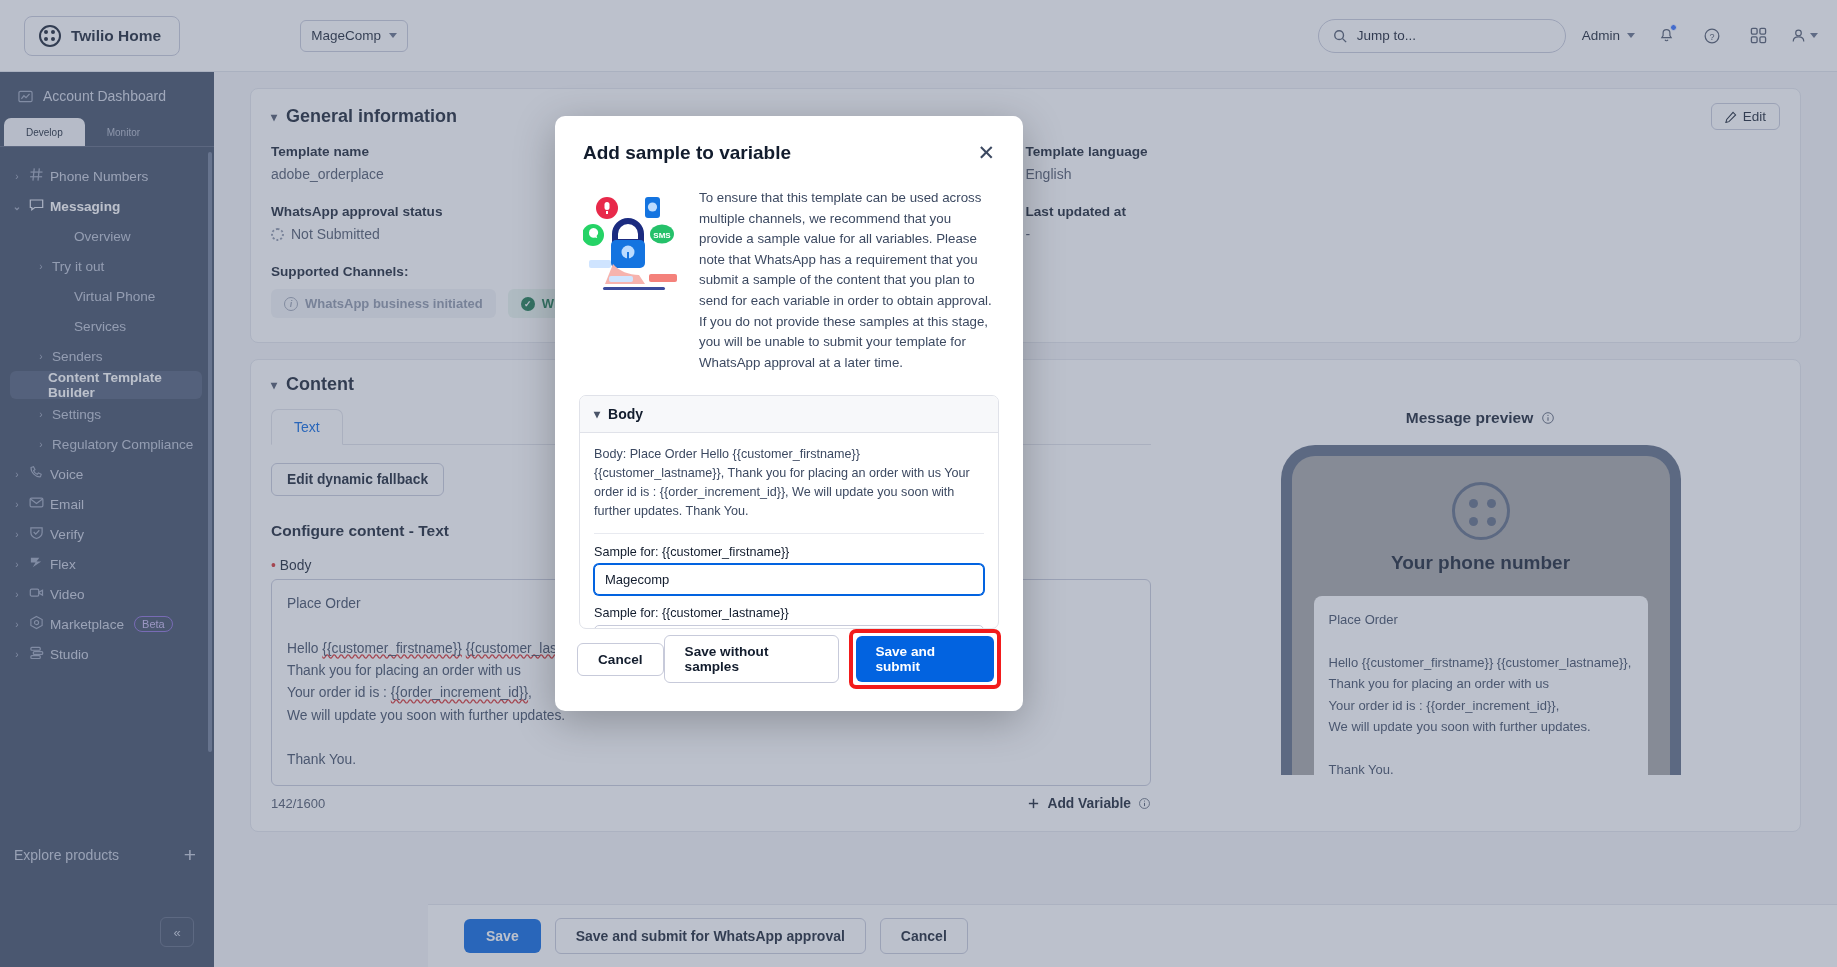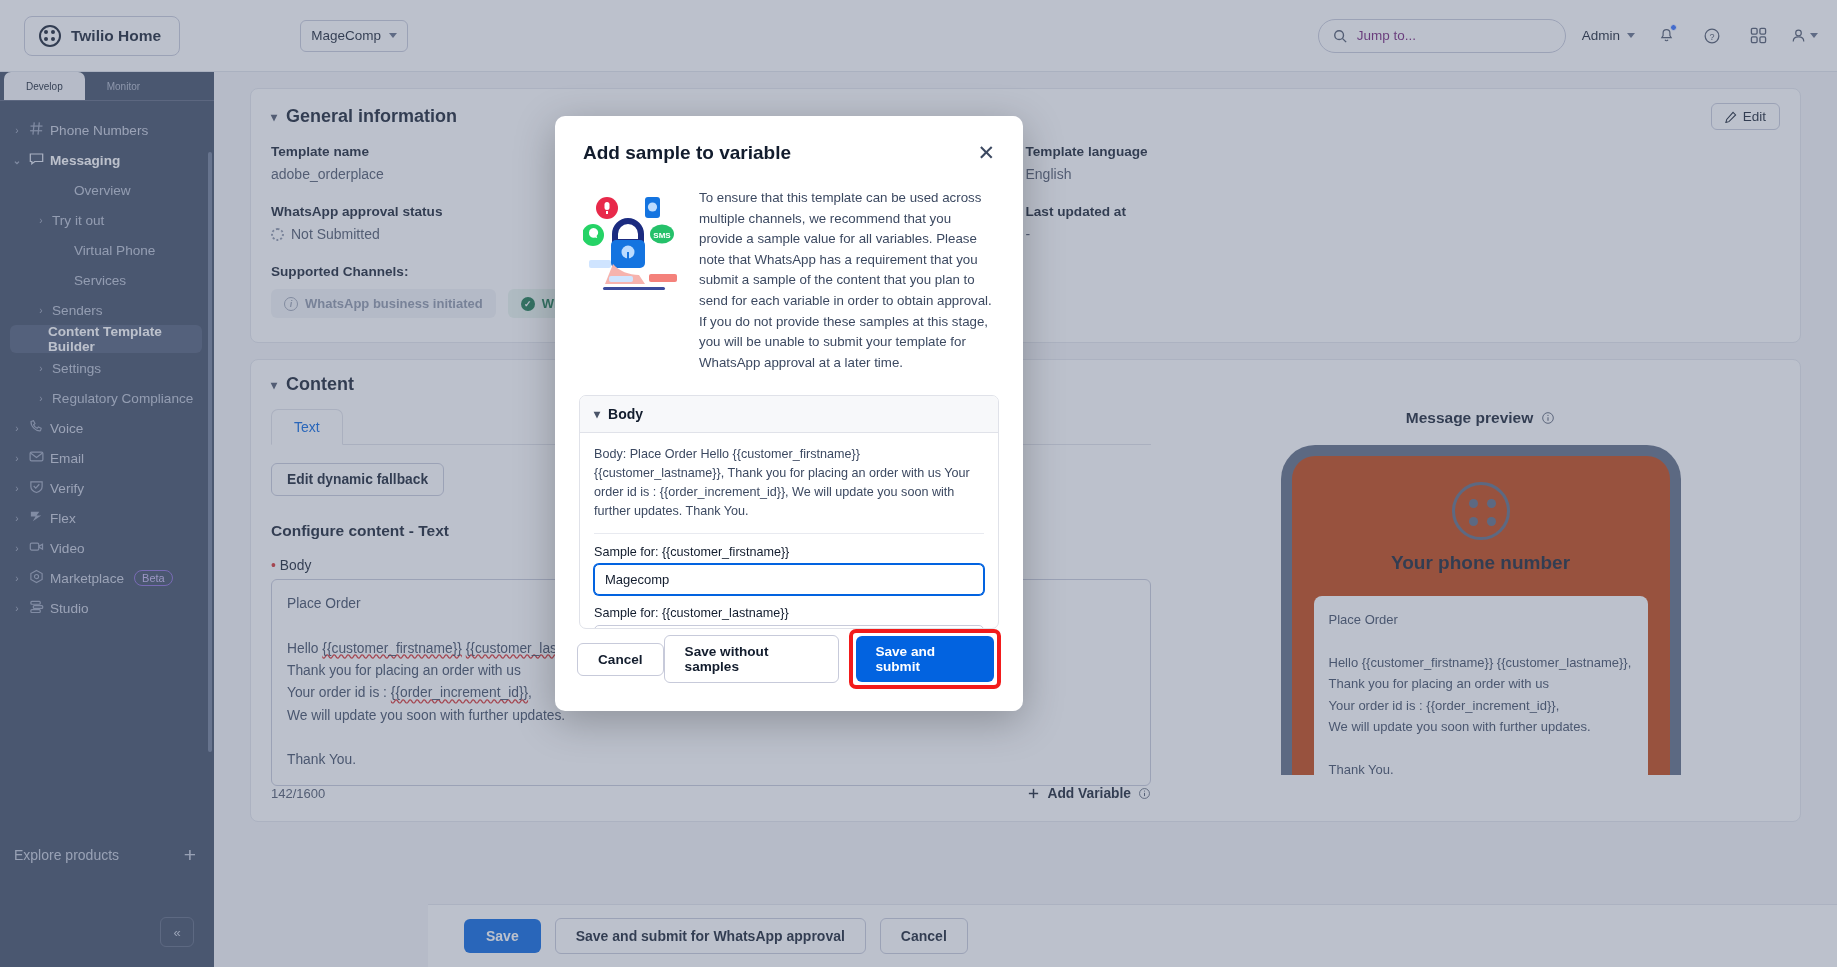--- a/index.html
+++ b/index.html
@@ -41,21 +41,21 @@
   .chev { width: 0; height: 0; border-left: 4px solid transparent;
           border-right: 4px solid transparent; border-top: 5px solid #606b85; }
 
   .topbar-right {
     margin-left: auto; margin-right: 18px; display: flex; align-items: center; gap: 16px;
   }
   .jumpto {
     width: 248px; height: 34px; border: 1px solid #c7cada; border-radius: 18px;
     display: flex; align-items: center; gap: 10px; padding: 0 14px; background: #fff;
   }
-  .jumpto .ph { font-size: 13.5px; color: #701a75; }
+  .jumpto .ph { font-size: 13.5px; color: #0f172a; }
   .icon-btn { width: 30px; height: 30px; display: flex; align-items: center;
               justify-content: center; color: #4a5468; position: relative; }
   .admin-menu { display: flex; align-items: center; gap: 7px; font-size: 13.5px; color: #121c2d; }
   .bell-dot { position: absolute; top: 3px; right: 4px; width: 7px; height: 7px;
               border-radius: 50%; background: #2f6bff; border: 1.5px solid #fff; }
 
   
   .sidebar {
     position: absolute; top: 72px; left: 0; width: 214px; height: 895px;
     background: #3c4961; color: #c9cfdd; overflow: hidden;
@@ -168,31 +168,31 @@
   }
   .sec-title { font-size: 15.5px; font-weight: 700; color: #121c2d; margin: 26px 0 18px; }
   .req-label { font-size: 13.8px; color: #121c2d; margin-bottom: 6px; }
   .req-dot { color: #d62b2b; margin-right: 4px; }
   .body-box {
     border: 1px solid #c7cada; border-radius: 6px; padding: 13px 15px;
     font-size: 13.8px; color: #3c4961; line-height: 1.62; min-height: 170px;
     position: relative;
   }
   .squig { text-decoration: underline wavy #d62b2b; text-decoration-skip-ink: none; }
-  .box-foot { display: flex; align-items: center; }
+  .box-foot { display: flex; align-items: center; margin-top: 10px; }
   .counter { font-size: 13px; color: #4a5468; }
   .add-var { margin-left: auto; display: flex; align-items: center; gap: 7px;
              font-size: 13.8px; font-weight: 700; color: #121c2d; }
 
   .right-pane { flex: 1; padding-left: 30px; }
   .prev-head { display: flex; align-items: center; justify-content: center; gap: 8px;
                font-size: 15.5px; font-weight: 700; color: #121c2d; margin-bottom: 18px; }
   .phone {
     margin: 0 auto; width: 400px; height: 330px; border: 11px solid #5b6880;
-    border-radius: 34px 34px 0 0; border-bottom: none; background: #c2410c;
+    border-radius: 34px 34px 0 0; border-bottom: none; background: #a3a3a3;
     padding: 26px 22px 0; position: relative;
   }
   .phone-avatar {
     width: 58px; height: 58px; border-radius: 50%; border: 3px solid #5b6880;
     margin: 0 auto 12px; position: relative;
   }
   .phone-avatar::before, .phone-avatar::after {
     content: ""; position: absolute; width: 9px; height: 9px; border-radius: 50%;
     background: #5b6880;
   }
@@ -324,20 +324,27 @@
         <svg width="17" height="17" viewBox="0 0 20 20">
             <circle cx="10" cy="7" r="3.3" fill="none" stroke="#4a5468" stroke-width="1.4"></circle>
             <path d="M3.8 17c0-3.4 2.8-5.3 6.2-5.3s6.2 1.9 6.2 5.3" fill="none" stroke="#4a5468" stroke-width="1.4"></path>
           </svg>
         <span class="chev" style="margin-left:3px"></span>
       </div>
     </div>
   </div>
 
   <div class="sidebar">
+    <div class="acct-dash">
+      <svg width="15" height="15" viewBox="0 0 16 16">
+        <rect x="1" y="2.5" width="14" height="11" rx="1.6" fill="none" stroke="#9aa4ba" stroke-width="1.3"></rect>
+        <polyline points="3.6,10.5 6.3,7.2 8.6,9.3 12.3,5.2" fill="none" stroke="#9aa4ba" stroke-width="1.3"></polyline>
+      </svg>
+      <span>Account Dashboard</span>
+    </div>
     <div class="side-tabs">
       <div class="side-tab active">Develop</div>
       <div class="side-tab">Monitor</div>
     </div>
     <div class="nav" id="nav">
         <div class="nav-row top">
           <span class="arrow">›</span>
           <span class="nav-ico"><svg width="15" height="15" viewBox="0 0 16 16">
               <g stroke="#9aa4ba" stroke-width="1.3">
                 <line x1="5.6" y1="1.5" x2="4.2" y2="14.5"></line>

